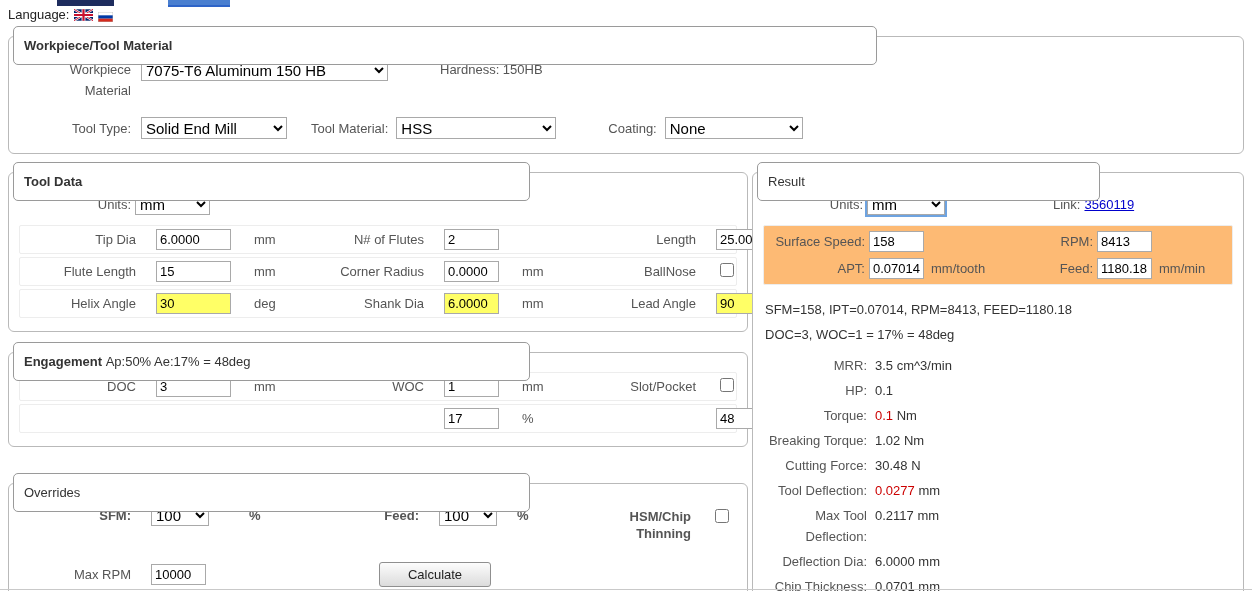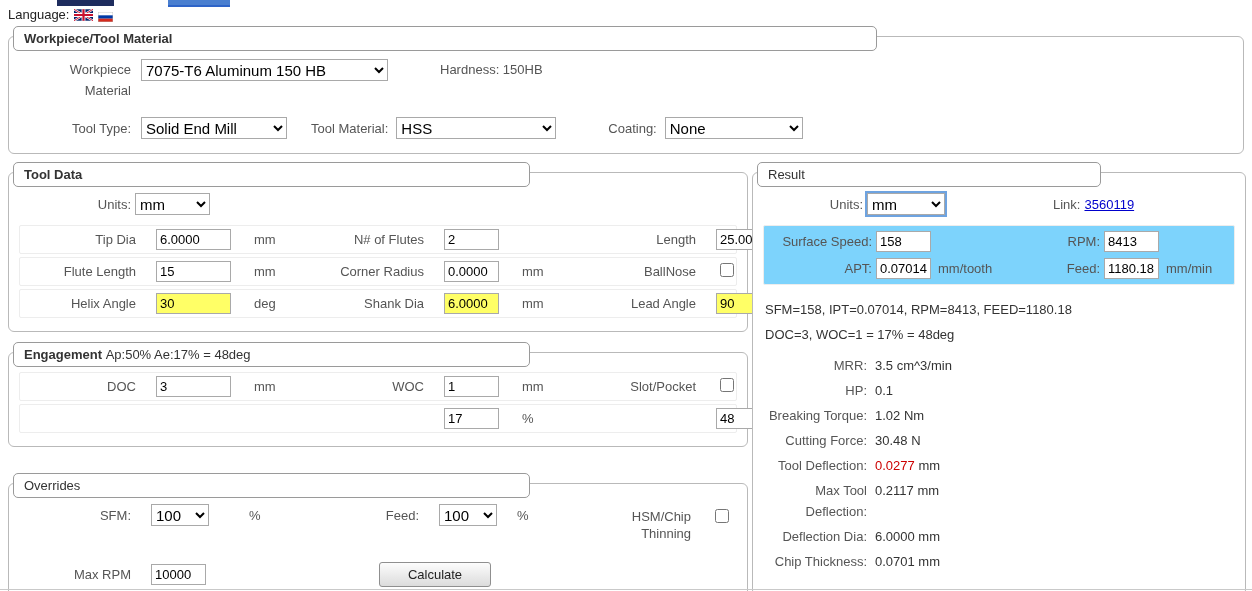--- a/index.html
+++ b/index.html
@@ -9,21 +9,21 @@
   
   .artifact-1 { position:absolute; top:0; left:57px; width:57px; height:6px; background:#1e2c5e; }
   .artifact-2 { position:absolute; top:0; left:168px; width:62px; height:7px; background:#4a7fd0; border-bottom:2px solid #2e64c8; }
   .bottom-line { position:absolute; left:0; right:0; bottom:1px; border-top:1px solid #c9c9c9; }
 
   .lang-bar { display:flex; align-items:center; gap:5px; padding:7px 8px 0 8px; height:22px; color:#222; }
   .flag { display:inline-block; line-height:0; cursor:pointer; }
   .flag.ru { margin-top:4px; }
 
   .panel { position:relative; border:1px solid #b9b9b9; border-radius:6px; background:#fff; padding:16px 10px 10px 10px; }
-  .legend { position:absolute; top:-11px; left:4px; width:70%; border:1px solid #9a9a9a; border-radius:5px; background:#fff; padding:4px 10px; font-weight:bold; color:#333; white-space:nowrap; overflow:hidden; }
+  .legend { position:absolute; top:-11px; left:4px; width:70%; border:1px solid #9a9a9a; border-radius:5px; background:#fff; padding:11px 10px; font-weight:bold; color:#333; white-space:nowrap; overflow:hidden; }
   .legend.normal-weight { font-weight:normal; }
   .legend .normal { font-weight:normal; }
 
   .material-panel { margin:14px 8px 0 8px; }
   .mat-row1 { display:flex; align-items:flex-start; margin-top:6px; }
   .mat-row1 .two-line { width:112px; text-align:right; margin-right:10px; line-height:21px; }
   .mat-row2 { display:flex; align-items:center; margin-top:16px; margin-bottom:4px; }
 
   .lbl { color:#555; text-align:right; }
   .unit { color:#555; text-align:left; } .w112 { width:112px; }
@@ -47,33 +47,33 @@
   .overrides-panel { margin-top:36px; }
   .result-panel { margin-top:18px; min-height:424px; }
 
   .units-row { display:flex; align-items:center; margin:4px 0 10px 0; }
   .units-row .lbl { width:112px; margin-right:4px; }
 
   .grid9 { display:grid; grid-template-columns:112px 78px 42px 108px 58px 42px 112px 58px 48px; column-gap:4px; align-items:center;gap:20px; }
   .io-row { background:#fff; border:1px solid #ededed; border-radius:2px; padding:3px 4px; margin:3px 0; min-height:28px; }
 
   .ovr-row1 { align-items:flex-start; margin-top:4px; }
-  .ovr-row1 .lbl, .ovr-row1 .unit { margin-top:4px; }
+  .ovr-row1 .lbl, .ovr-row1 .unit { margin-top:4px;font-weight:bold; }
   .hsm-label { line-height:17px; margin-top:2px; }
   .chk { margin-top:5px; width:14px; height:14px; }
   .ovr-row2 { margin-top:20px; }
   .calc-btn { grid-column:4 / span 3; justify-self:center; font-family:"Liberation Sans", sans-serif; font-size:13px; padding:4px 28px; border:1px solid #8f8f8f; border-radius:3px; background:linear-gradient(#fcfcfc, #dcdcdc); cursor:pointer; color:#222; }
 
   .res-units-row { display:flex; align-items:center; margin:4px 0 10px 0; }
   .res-units-row .lbl { width:100px; margin-right:4px; }
   .link-lbl { margin-left:108px; margin-right:8px; }
   .link { text-decoration:underline; cursor:pointer; }
 
   .grid6 { display:grid; grid-template-columns:100px 58px 92px 66px 58px 60px; column-gap:4px; row-gap:6px; align-items:center; }
-  .res-io { background:#7dd3fc; border:1px solid #ededed; border-radius:2px; padding:5px 8px; }
+  .res-io { background:#fdba74; border:1px solid #ededed; border-radius:2px; padding:5px 1px; }
 
   .summary { margin:12px 0 6px 2px; color:#333; }
   .summary div { line-height:25px; }
 
   .stat-row { display:grid; grid-template-columns:104px auto; column-gap:8px; padding:2px 0; line-height:21px; align-items:flex-start; }
   .stat-row .lbl { color:#555; }
   .stat-val { color:#333; }
 </style>
 </head>
 <body>
@@ -271,20 +271,24 @@
         <div class="stats">
           <div class="stat-row">
             <span class="lbl">MRR:</span>
             <span class="stat-val">3.5 cm^3/min</span>
           </div>
           <div class="stat-row">
             <span class="lbl">HP:</span>
             <span class="stat-val">0.1</span>
           </div>
           <div class="stat-row">
+            <span class="lbl">Torque:</span>
+            <span class="stat-val"><span style="color: rgb(204, 0, 0);">0.1</span>&nbsp;<span>Nm</span></span>
+          </div>
+          <div class="stat-row">
             <span class="lbl">Breaking Torque:</span>
             <span class="stat-val">1.02 Nm</span>
           </div>
           <div class="stat-row">
             <span class="lbl">Cutting Force:</span>
             <span class="stat-val">30.48 N</span>
           </div>
           <div class="stat-row">
             <span class="lbl">Tool Deflection:</span>
             <span class="stat-val"><span style="color: rgb(204, 0, 0);">0.0277</span>&nbsp;<span>mm</span></span>

